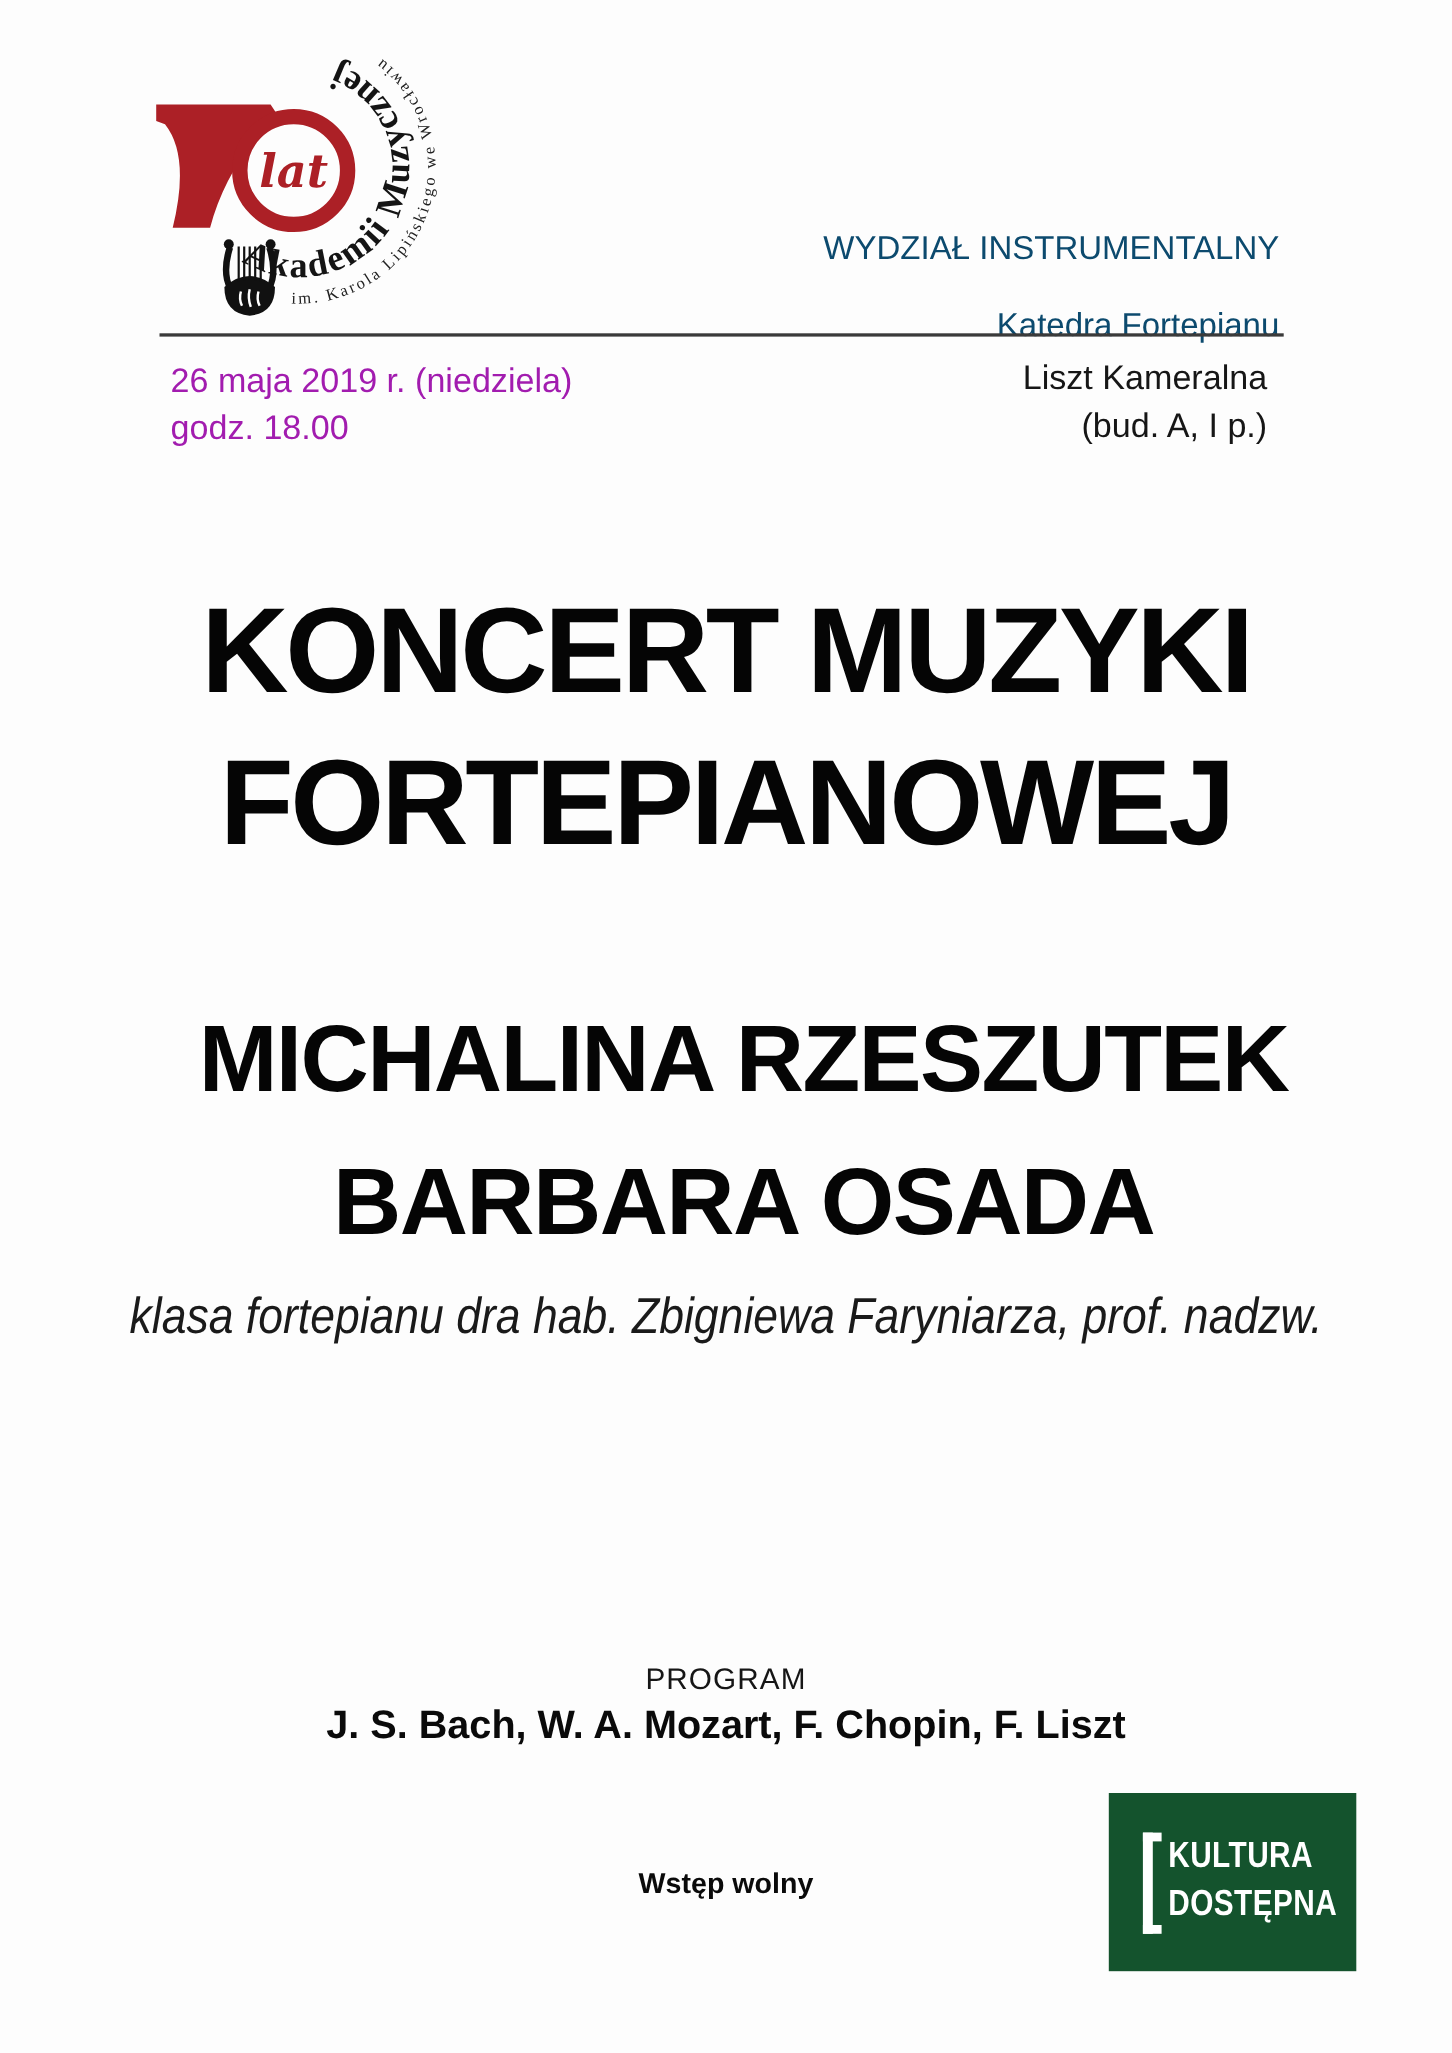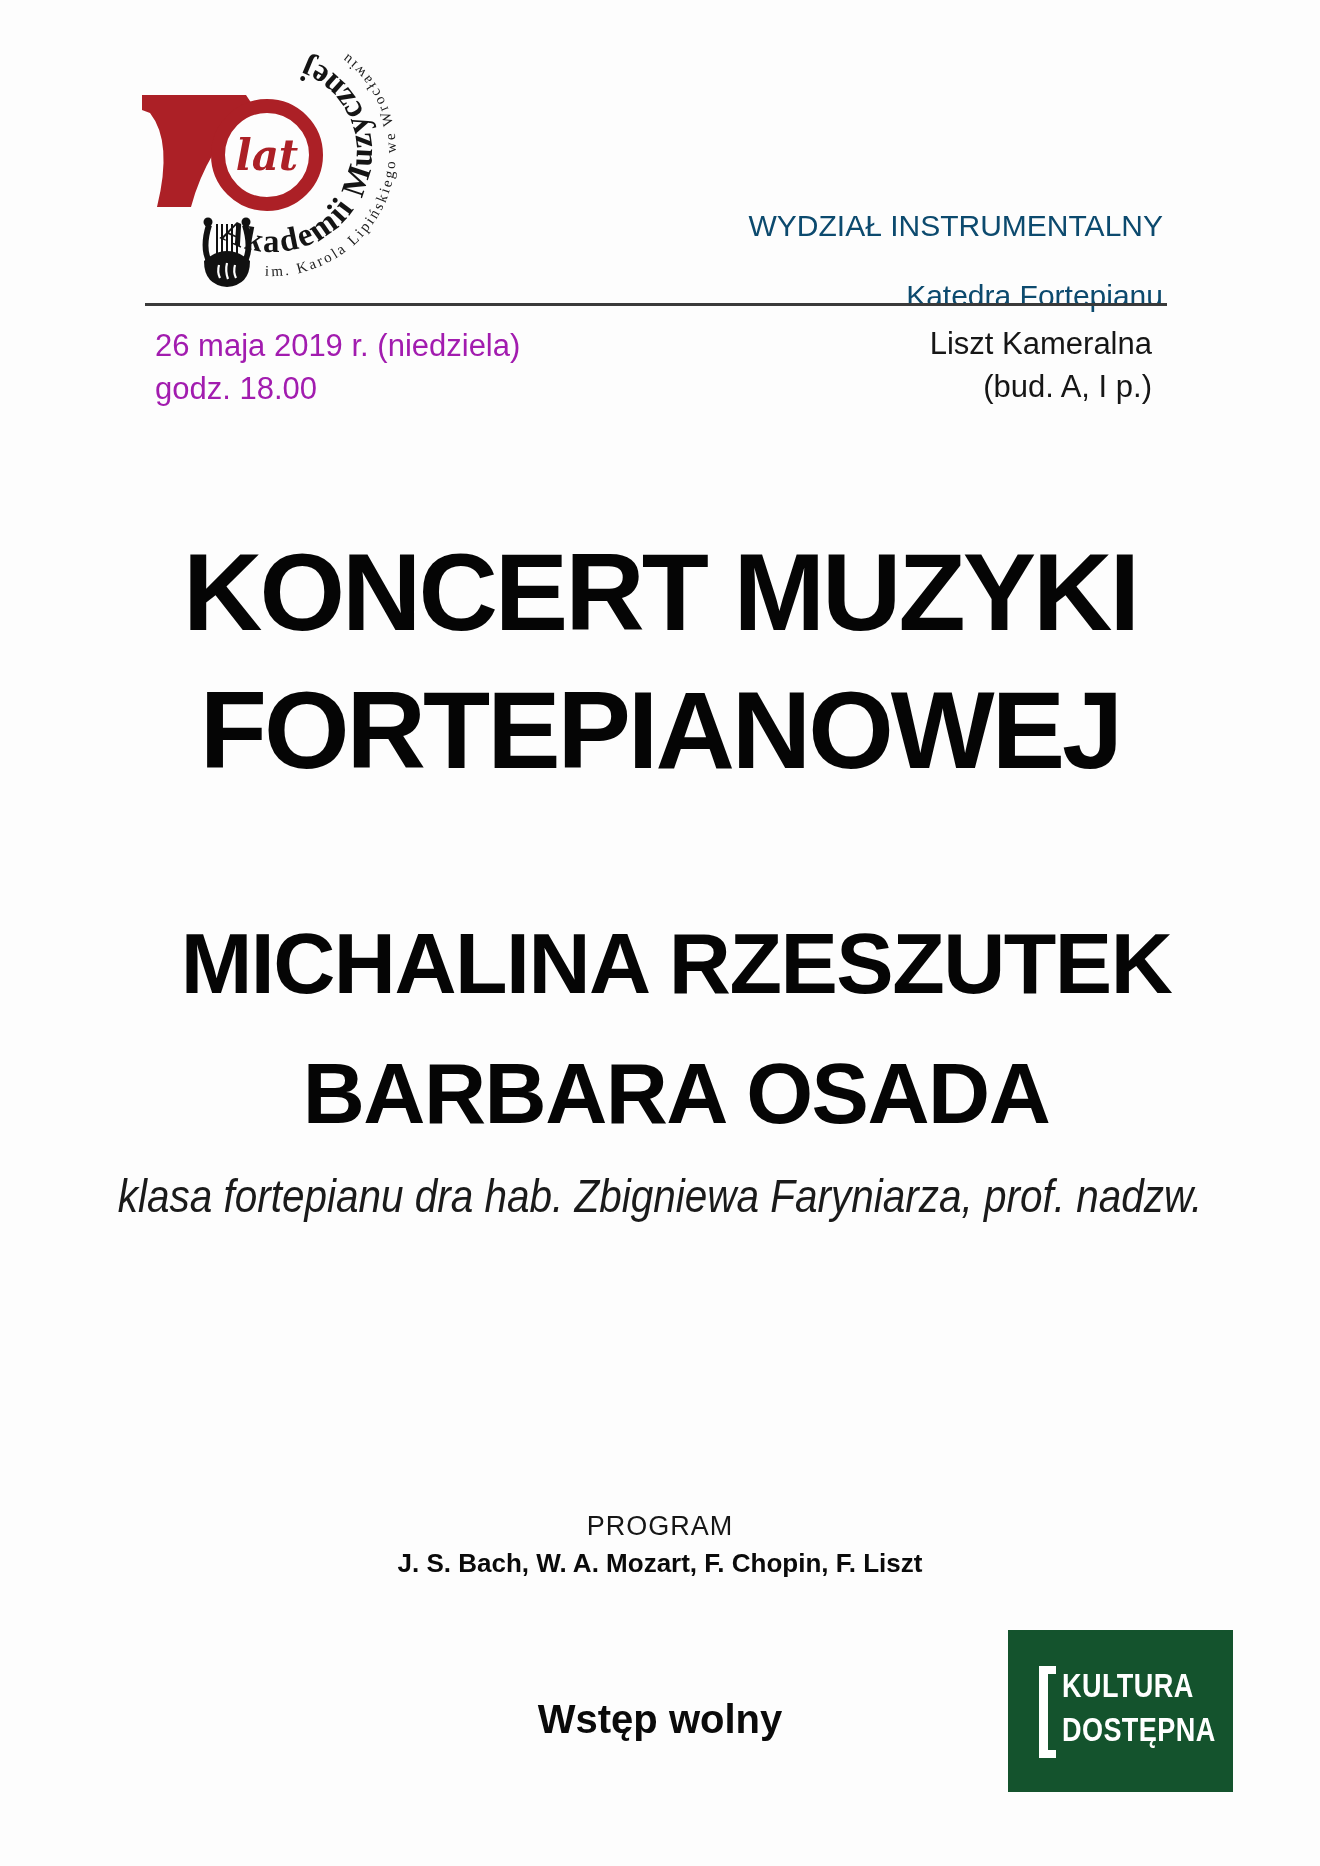--- a/index.html
+++ b/index.html
@@ -11,22 +11,22 @@
   .line{position:absolute;line-height:1;white-space:nowrap;}
   .center{left:0;right:0;text-align:center;}
   .r-dept{right:157px;text-align:right;font-size:30px;color:#0c4a6e;}
   .r-venue{right:168px;text-align:right;font-size:31px;color:#161616;}
   .l-date{left:155px;font-size:31px;color:#a21caf;}
   .rule{position:absolute;left:145px;top:303px;width:1022px;height:3px;background:#3a3a3a;}
   .title{font-size:110px;font-weight:bold;letter-spacing:-3px;color:#050505;}
   .performer{font-size:86px;font-weight:bold;letter-spacing:-1.5px;color:#050505;padding-left:32px;}
   .classnote{font-size:46px;font-style:italic;color:#1a1a1a;transform:scaleX(0.88);transform-origin:center;}
   .program-h{font-size:27px;color:#161616;letter-spacing:1px;}
-  .program-l{font-size:26px;font-weight:bold;color:#0a0a0a;}
-  .admission{font-size:40px;font-weight:bold;color:#0a0a0a;}
+  .program-l{font-size:36px;font-weight:bold;color:#0a0a0a;}
+  .admission{font-size:26px;font-weight:bold;color:#0a0a0a;}
   .kd-box{position:absolute;left:1008px;top:1630px;width:225px;height:162px;background:#14532d;}
   .kd-bracket{position:absolute;left:31px;top:36px;width:17px;height:92px;}
   .kd-bracket .v{position:absolute;left:0;top:0;width:9px;height:92px;background:#fff;}
   .kd-bracket .h{position:absolute;left:0;width:17px;height:8px;background:#fff;}
   .kd-bracket .h.top{top:0;} .kd-bracket .h.bot{bottom:0;}
   .kd-line{position:absolute;left:54px;line-height:1;white-space:nowrap;
     font-size:33px;font-weight:bold;color:#fff;letter-spacing:.5px;
     transform:scaleX(0.82);transform-origin:left;}
   .logo-svg{position:absolute;left:100px;top:25px;}
   .accent-fill{fill:#ac2026;}

